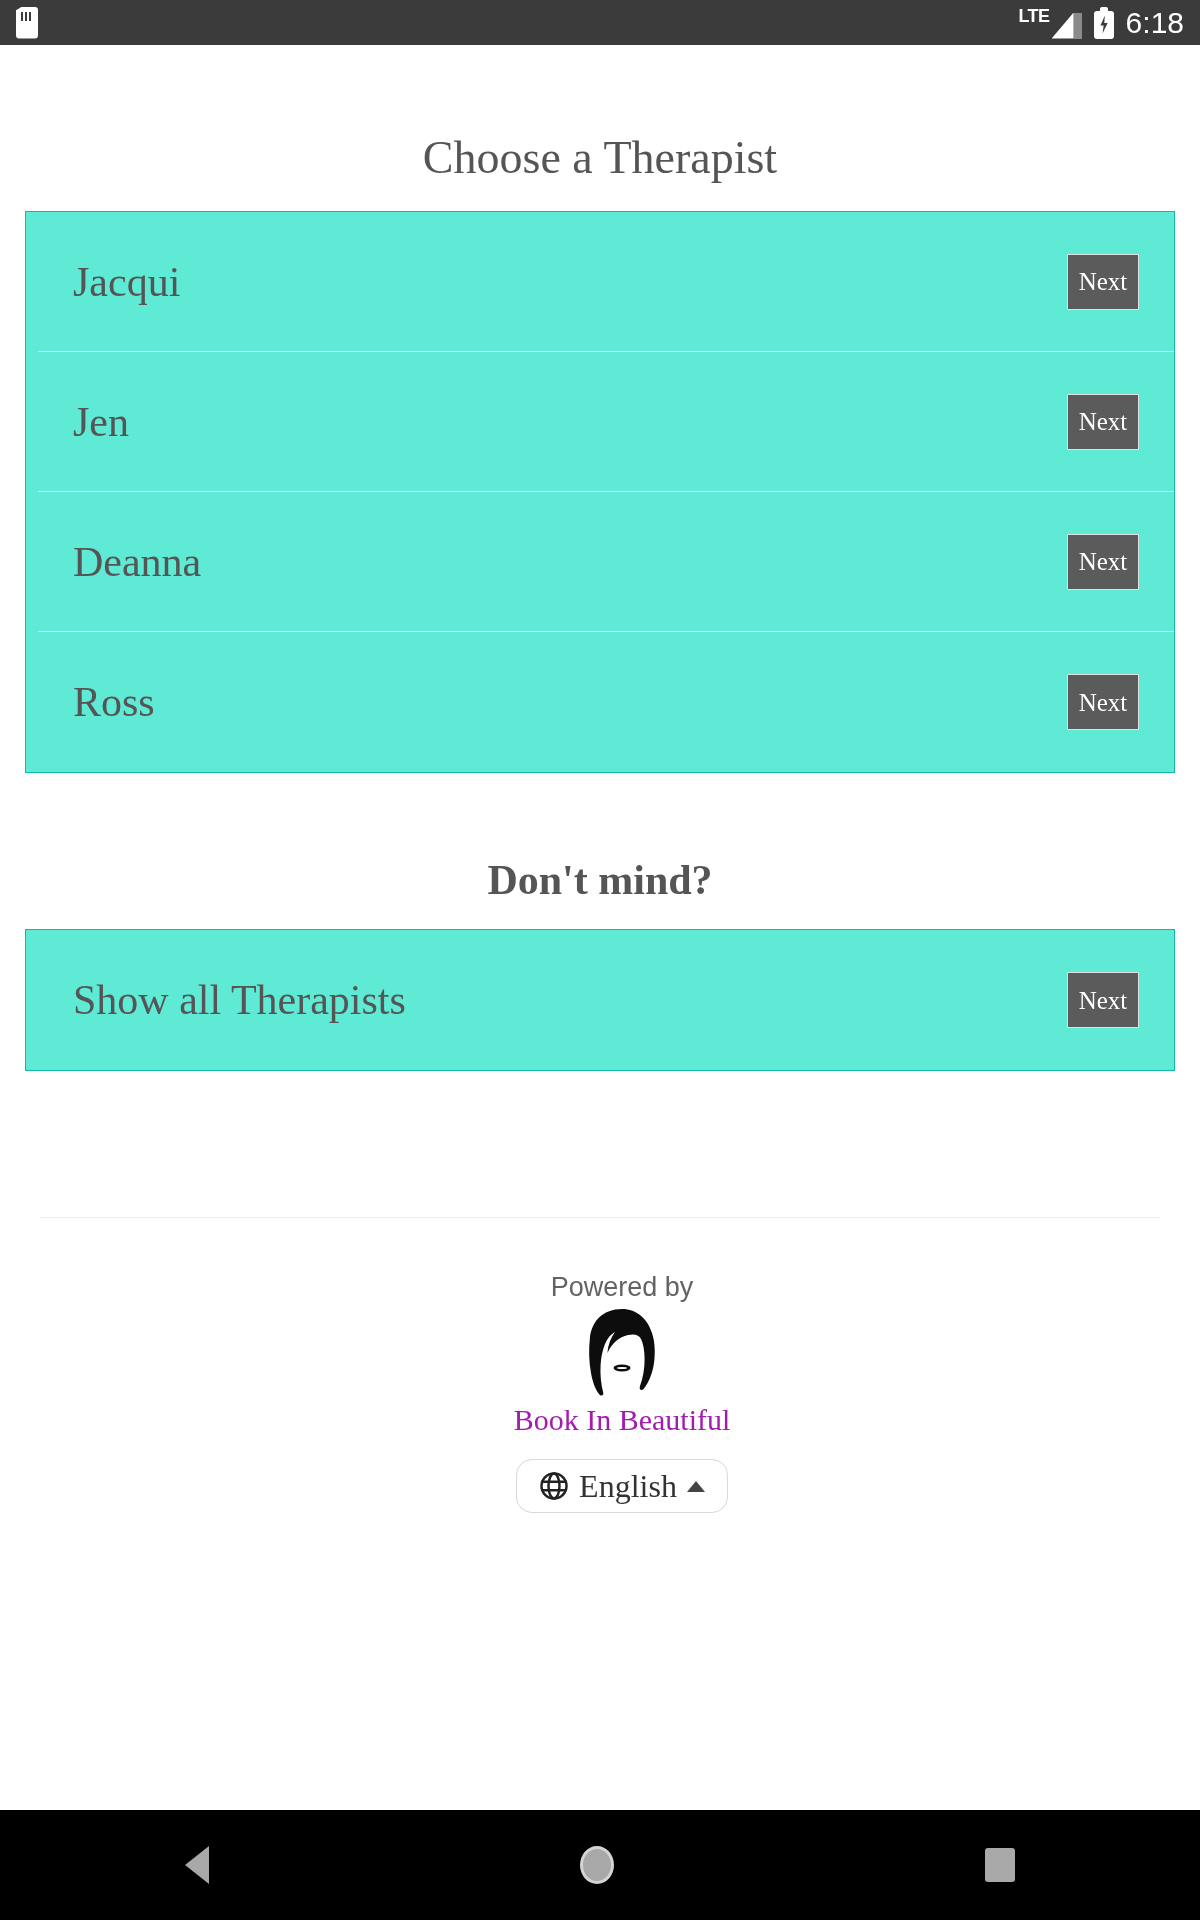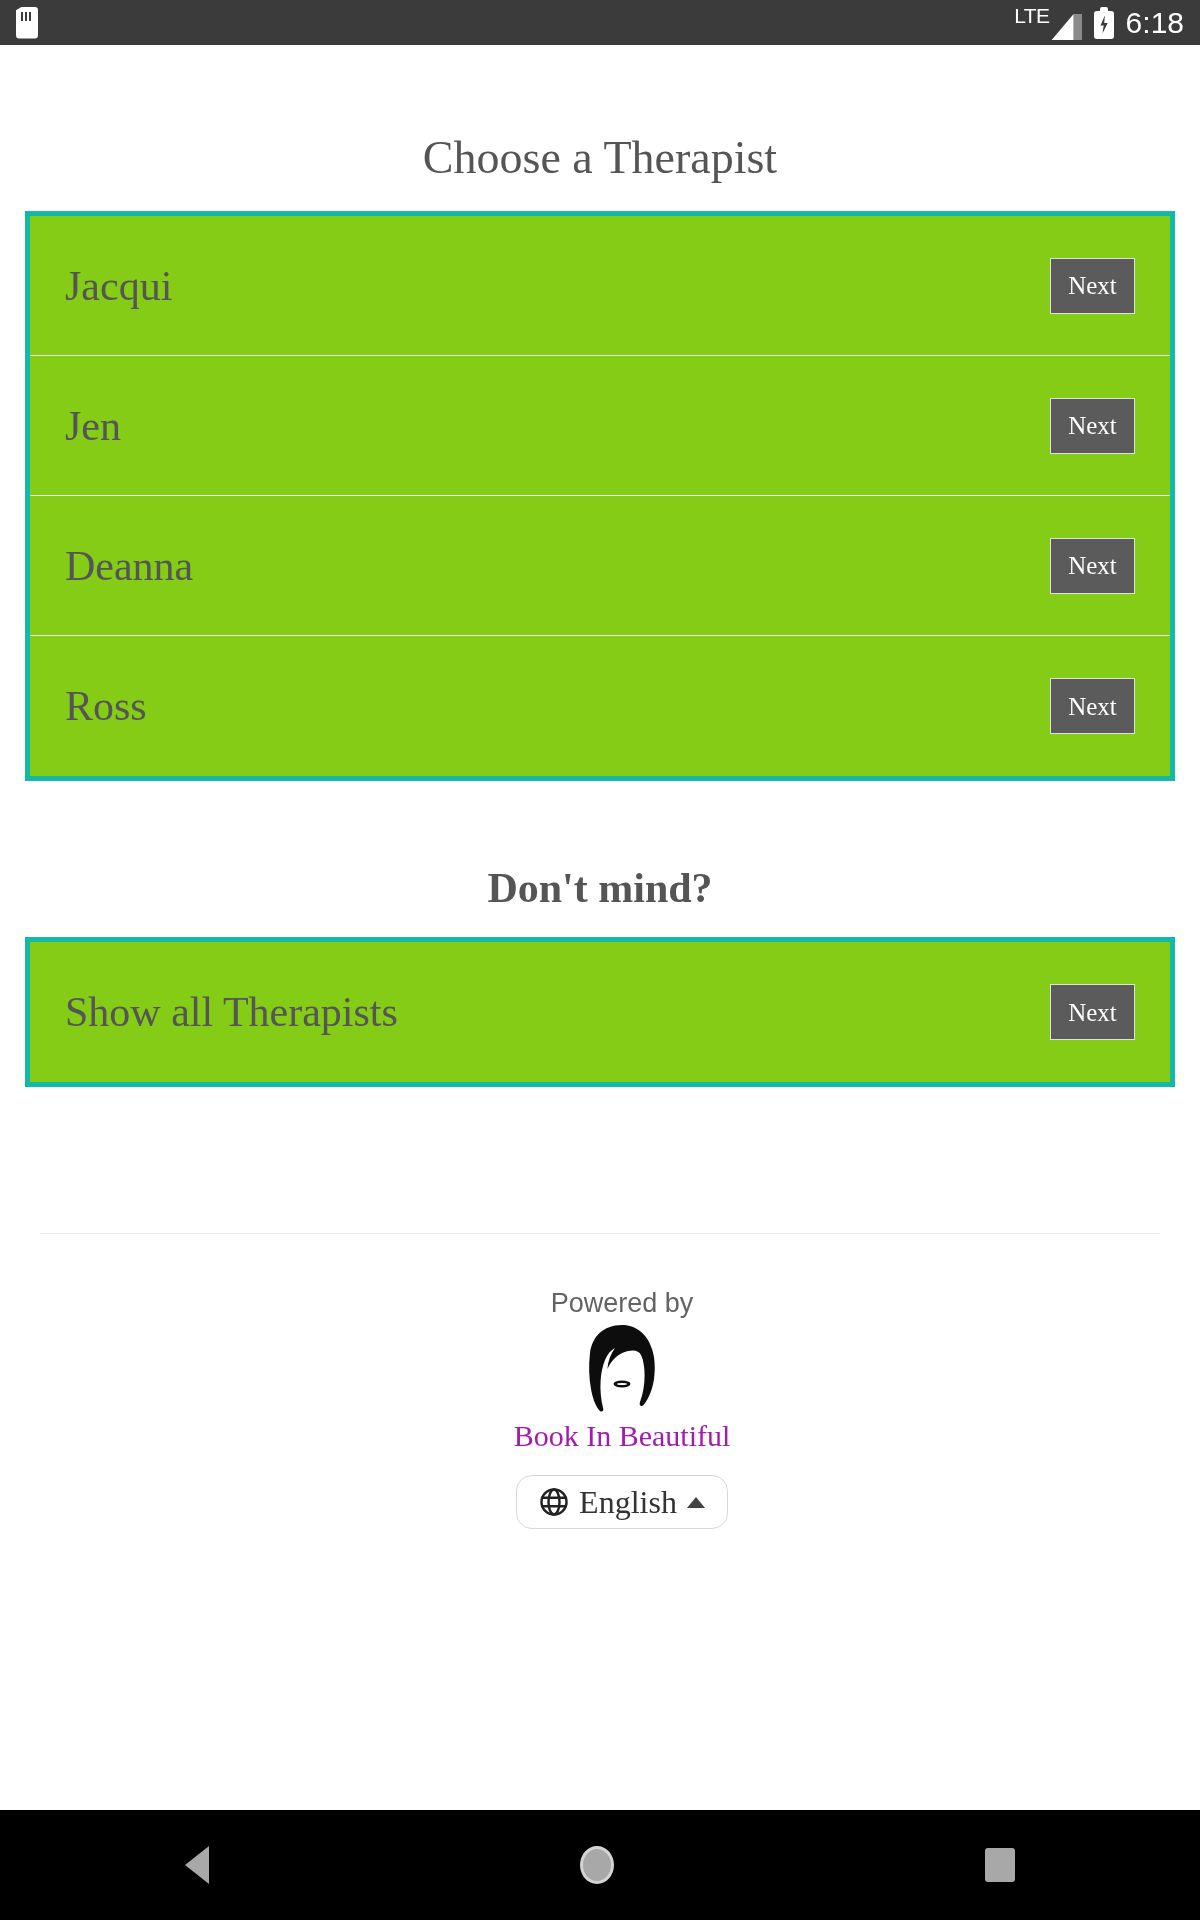--- a/index.html
+++ b/index.html
@@ -24,21 +24,21 @@
     border-radius:3px 3px 4px 4px;
     clip-path: polygon(0 12%, 28% 0, 100% 0, 100% 100%, 0 100%);
   }
   .sdcard-icon .pins{
     position:absolute; top:5px; left:5px; width:12px; height:9px;
     background:
       repeating-linear-gradient(to right,#3b3b3b 0 2px, transparent 2px 4px);
   }
   .status-right{ display:flex; align-items:center; gap:12px; }
   .signal-wrap{ display:flex; align-items:flex-end; gap:2px; position:relative; }
-  .lte-label{ font-family:"Liberation Sans", sans-serif; font-size:21px; font-weight:400; line-height:1; margin-bottom:14px; letter-spacing:-.5px;}
+  .lte-label{ font-family:"Liberation Sans", sans-serif; font-size:18px; font-weight:700; line-height:1; margin-bottom:14px; letter-spacing:-.5px;}
   .signal-bars{ width:30px; height:30px; position:relative; }
   .signal-bars .full{
     position:absolute; left:0; bottom:0; width:22px; height:26px;
     background:#ffffff; clip-path:polygon(100% 0,100% 100%,0 100%);
   }
   .signal-bars .dim{
     position:absolute; left:22px; bottom:0; width:8px; height:26px;
     background:#8a8a8a;
   }
   .battery{ width:20px; height:32px; position:relative; }
@@ -61,40 +61,41 @@
   .page{ flex:1 1 auto; position:relative; background:#fff; overflow:hidden; }
 
   .page-title{
     text-align:center; color:#555555;
     font-size:46px; font-weight:400; line-height:1;
     margin-top:90px;
   }
 
   .card{
     margin:30px 25px 0 25px;
-    border:5px solid #14b8a6;
-    background:#84cc16;
+    border:1px solid #14b8a6;
+    background:#5eead4;
+    padding-left:12px;
   }
   .card.single{ margin-top:28px; }
 
   .row{
     display:flex; align-items:center; justify-content:space-between;
     height:140px; padding:0 35px;
     border-bottom:1px solid #e6e6e6;
   }
   .row:last-child{ border-bottom:none; }
   .row-label{
     color:#555555; font-size:42px; line-height:1; white-space:nowrap;
   }
   .next-btn{
     background:#5b5b5b; color:#ffffff;
     border:1px solid #e0e0e0;
     font-family:"Liberation Serif", serif;
     font-size:25px; line-height:1;
-    width:85px; height:56px;
+    width:72px; height:56px;
     display:flex; align-items:center; justify-content:center;
     cursor:pointer; flex:0 0 auto;
   }
 
   .subheading{
     text-align:center; color:#555555;
     font-size:42px; line-height:1;
     margin-top:86px;
   }
 

